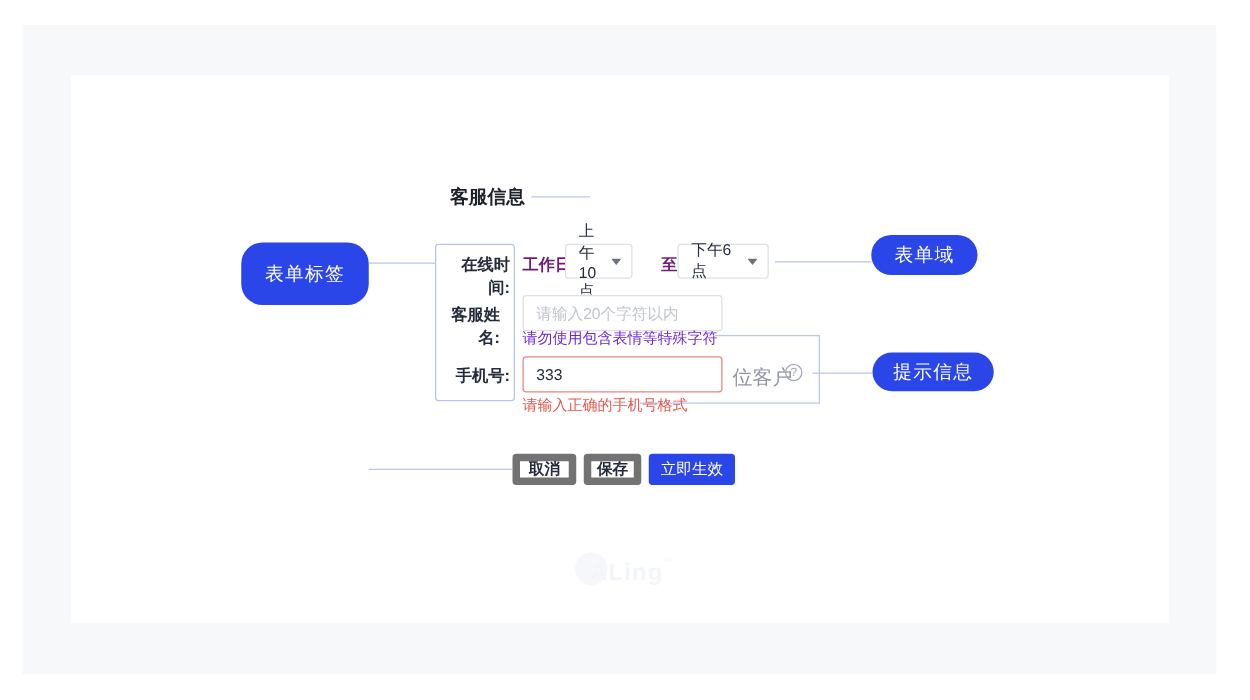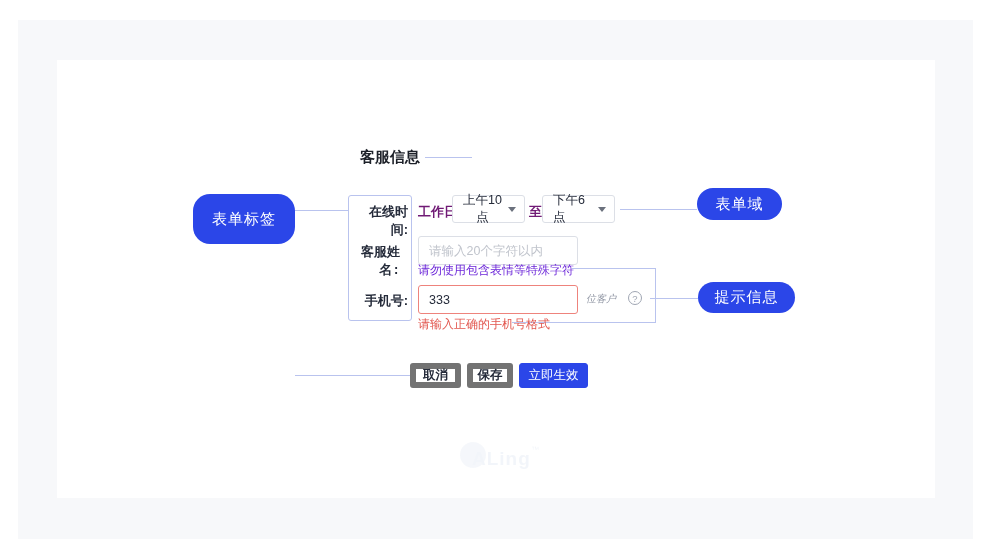--- a/index.html
+++ b/index.html
@@ -32,21 +32,21 @@
              border-top: 5px solid #6b717d; margin-left: 6px; }
 
   .text-input { position: absolute; height: 29px; border: 1px solid #dcdfe6; border-radius: 3px;
                 padding: 0 10px; font-size: 12.5px; color: #252b3a; background: #ffffff; outline: none;
                 font-family: "Liberation Sans", sans-serif; }
   .text-input::placeholder { color: #c0c4cc; }
   .text-input.error { border-color: #ee837c; }
 
   .hint-text { position: absolute; font-size: 12px; color: #6d28d9; }
   .error-text { position: absolute; font-size: 12px; color: #e2574f; }
-  .suffix-text { position: absolute; font-size: 10px; color: #8f95a3; font-style: italic; }
+  .suffix-text { position: absolute; font-size: 16px; color: #8f95a3; }
 
   .q-icon { position: absolute; width: 14px; height: 14px; border: 1px solid #a0a6b3; border-radius: 50%;
             color: #a0a6b3; font-size: 9.5px; display: flex; align-items: center; justify-content: center; }
 
   .btn { position: absolute; height: 25px; border-radius: 3px; font-size: 12.5px;
          display: flex; align-items: center; justify-content: center; cursor: pointer;
          font-family: "Liberation Sans", sans-serif; }
   .btn.ghost { background: #ffffff; border: 6px solid #737373; color: #252b3a; font-weight: bold; }
   .btn.primary { background: #2b46e8; border: 1px solid #2b46e8; color: #ffffff; }
 
@@ -68,35 +68,35 @@
   <div class="ann-line" style="left:425px; top:157px; width:47px; height:1px;"></div>
 
   <div class="pill" style="left:193px; top:194px; width:102px; height:50px;">
     <span>表单标签</span>
   </div>
   <div class="ann-line" style="left:295px; top:210px; width:53px; height:1px;"></div>
   <div class="label-box"></div>
 
   <div class="form-label" style="left:356px; top:203px;">在线时间:</div>
   <div class="plain-text" style="left:418px; top:203px;">工作日</div>
-  <div class="select" style="left:452px; top:195px; width:73px;text-align:center;">
+  <div class="select" style="left:452px; top:195px; width:54px;">
     <span>上午10点</span>
     <span class="chevron"></span>
   </div>
   <div class="plain-text" style="left:529px; top:203px;">至</div>
   <div class="select" style="left:542px; top:195px; width:73px;">
     <span>下午6点</span>
     <span class="chevron"></span>
   </div>
   <div class="ann-line" style="left:620px; top:209px; width:77px; height:1px;"></div>
   <div class="pill" style="left:697px; top:188px; width:85px; height:32px;">
     <span>表单域</span>
   </div>
 
-  <div class="form-label" style="left:348px; top:243px;font-family:Liberation Mono, monospace;">客服姓名:</div>
+  <div class="form-label" style="left:348px; top:243px;">客服姓名:</div>
   <input class="text-input" style="left: 418px; top: 236px; width: 160px;" placeholder="请输入20个字符以内">
   <div class="hint-text" style="left:418px; top:262px;">请勿使用包含表情等特殊字符</div>
 
   <div class="ann-line" style="left:572px; top:268px; width:83px; height:1px;"></div>
   <div class="ann-line" style="left:655px; top:268px; width:1px; height:55px;"></div>
   <div class="ann-line" style="left:512px; top:322px; width:143px; height:1px;"></div>
 
   <div class="form-label" style="left:356px; top:292px;">手机号:</div>
   <input class="text-input error" style="left: 418px; top: 285px; width: 160px;" value="333">
   <div class="suffix-text" style="left:586px; top:292px;">位客户</div>

